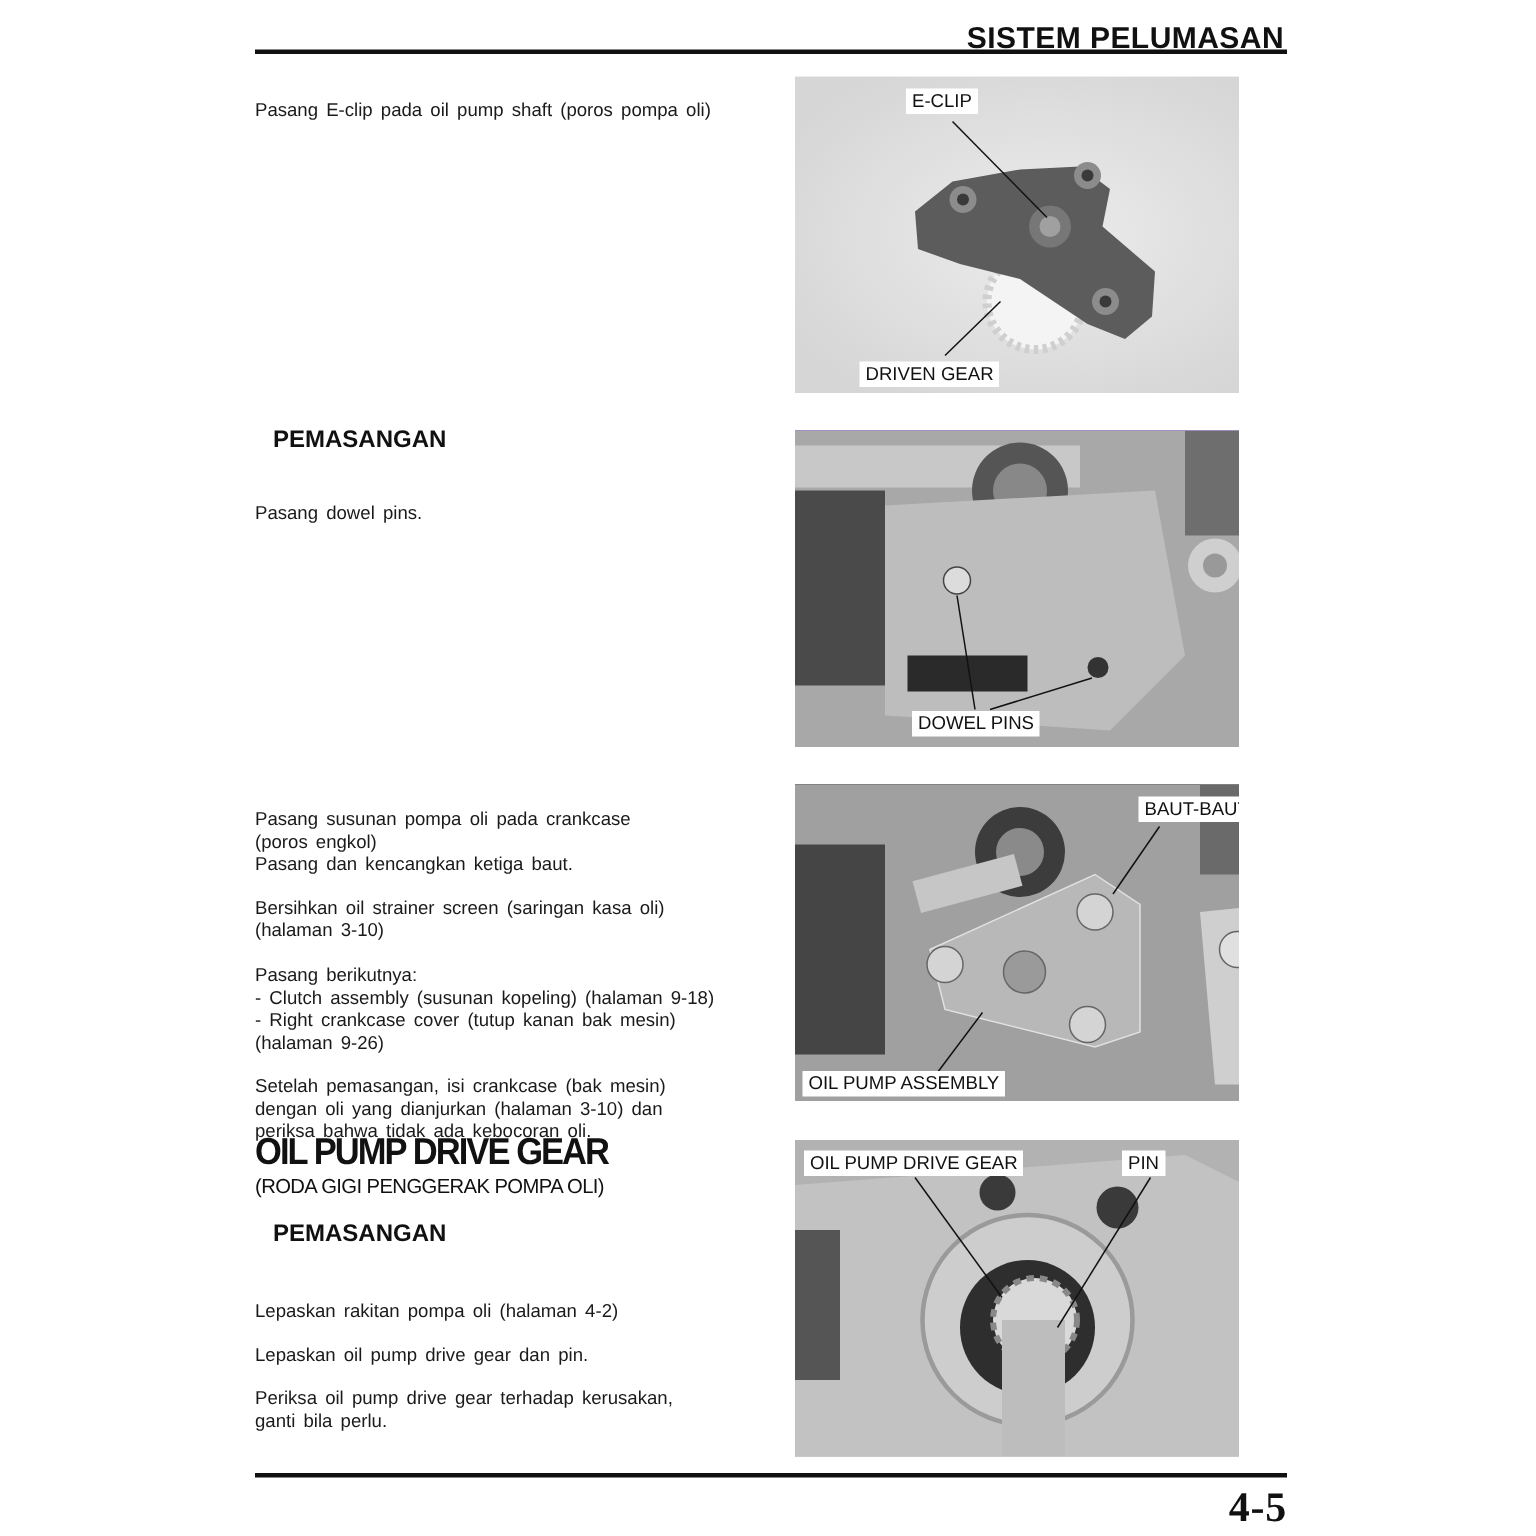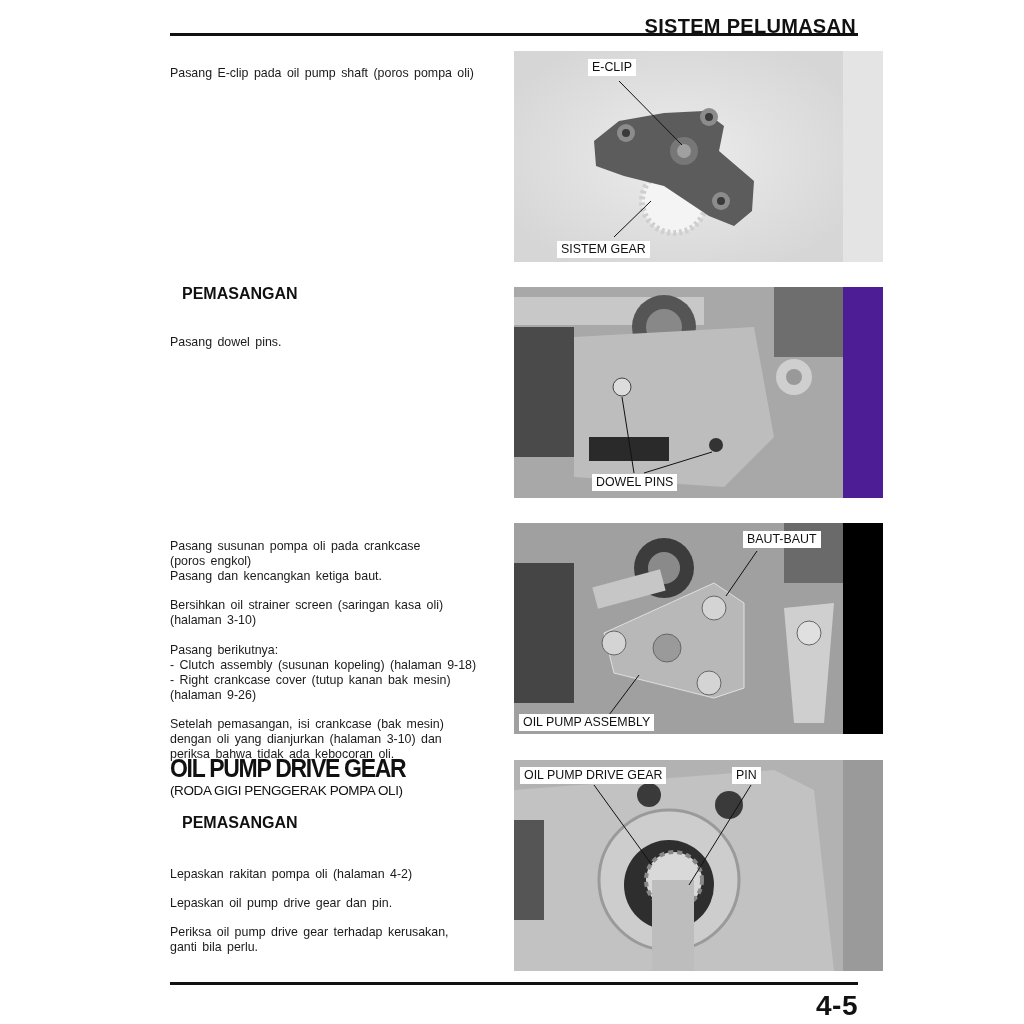--- a/index.html
+++ b/index.html
@@ -12,39 +12,39 @@
     font-size: 20px; font-weight: bold; letter-spacing: 0.3px; color: #111;
   }
   .top-rule {
     position: absolute; left: 170px; top: 33px; width: 688px; height: 3px; background: #111;
   }
   .bottom-rule {
     position: absolute; left: 170px; top: 982px; width: 688px; height: 3px; background: #111;
   }
   .page-number {
     position: absolute; right: 166px; top: 990px;
-    font-size: 28px; font-weight: bold; color: #111; letter-spacing: 0.5px;
+    font-size: 28px; font-weight: bold; color: #111; letter-spacing: 0.5px; font-family: Liberation Serif, serif;
   }
   .text {
     position: absolute; left: 170px; font-size: 12.4px; line-height: 14.8px;
     color: #1a1a1a; word-spacing: 2px; white-space: pre-line; margin-top: 16px;
   }
   .h2 {
     position: absolute; left: 170px; font-size: 16px; font-weight: bold; color: #111; margin-left: 12px;
   }
   .h1 {
     position: absolute; left: 170px; top: 754px; font-size: 25px; font-weight: bold;
     color: #111; letter-spacing: -1.4px; transform: scaleX(0.92); transform-origin: left;
   }
   .h1-sub {
     position: absolute; left: 170px; top: 783px; font-size: 13.5px; color: #111;
     letter-spacing: -0.4px;
   }
   .photo {
-    position: absolute; left: 514px; width: 369px; height: 211px; overflow: hidden;
+    position: absolute; left: 530px; width: 296px; height: 211px; overflow: hidden;
   }
   .photo svg { position: absolute; left: 0; top: 0; }
   .callout {
     position: absolute; background: #fff; font-size: 12.4px; color: #111;
     padding: 1px 4px; line-height: 15px; white-space: nowrap;
   }
 </style>
 </head>
 <body>
 
@@ -93,21 +93,21 @@
     <circle cx="195" cy="66" r="9" fill="#8c8c8c"></circle>
       <circle cx="195" cy="66" r="4" fill="#3a3a3a"></circle>
     <circle cx="207" cy="150" r="9" fill="#8c8c8c"></circle>
       <circle cx="207" cy="150" r="4" fill="#3a3a3a"></circle>
     <circle cx="170" cy="100" r="14" fill="#777"></circle>
       <circle cx="170" cy="100" r="7" fill="#a0a0a0"></circle>
     <line x1="105" y1="30" x2="168" y2="94" stroke="#111" stroke-width="1"></line>
     <line x1="100" y1="186" x2="137" y2="150" stroke="#111" stroke-width="1"></line>
   </svg>
   <div class="callout" style="left:74px;top:8px">E-CLIP</div>
-  <div class="callout" style="left:43px;top:190px">SISTEM GEAR</div>
+  <div class="callout" style="left:43px;top:190px">DRIVEN GEAR</div>
 </div>
 
 <div class="photo" style="top:287px;background:#4c1d95">
   <svg width="329" height="211" viewBox="0 0 329 211">
     <rect width="329" height="211" fill="#a8a8a8"></rect>
     <rect x="260" y="0" width="69" height="70" fill="#6e6e6e"></rect>
     <rect x="0" y="10" width="190" height="28" fill="#c8c8c8"></rect>
     <circle cx="150" cy="40" r="32" fill="#555"></circle>
       <circle cx="150" cy="40" r="18" fill="#888"></circle>
     <path d="M60 50 L240 40 L260 150 L210 200 L60 190 Z" fill="#bdbdbd"></path>

